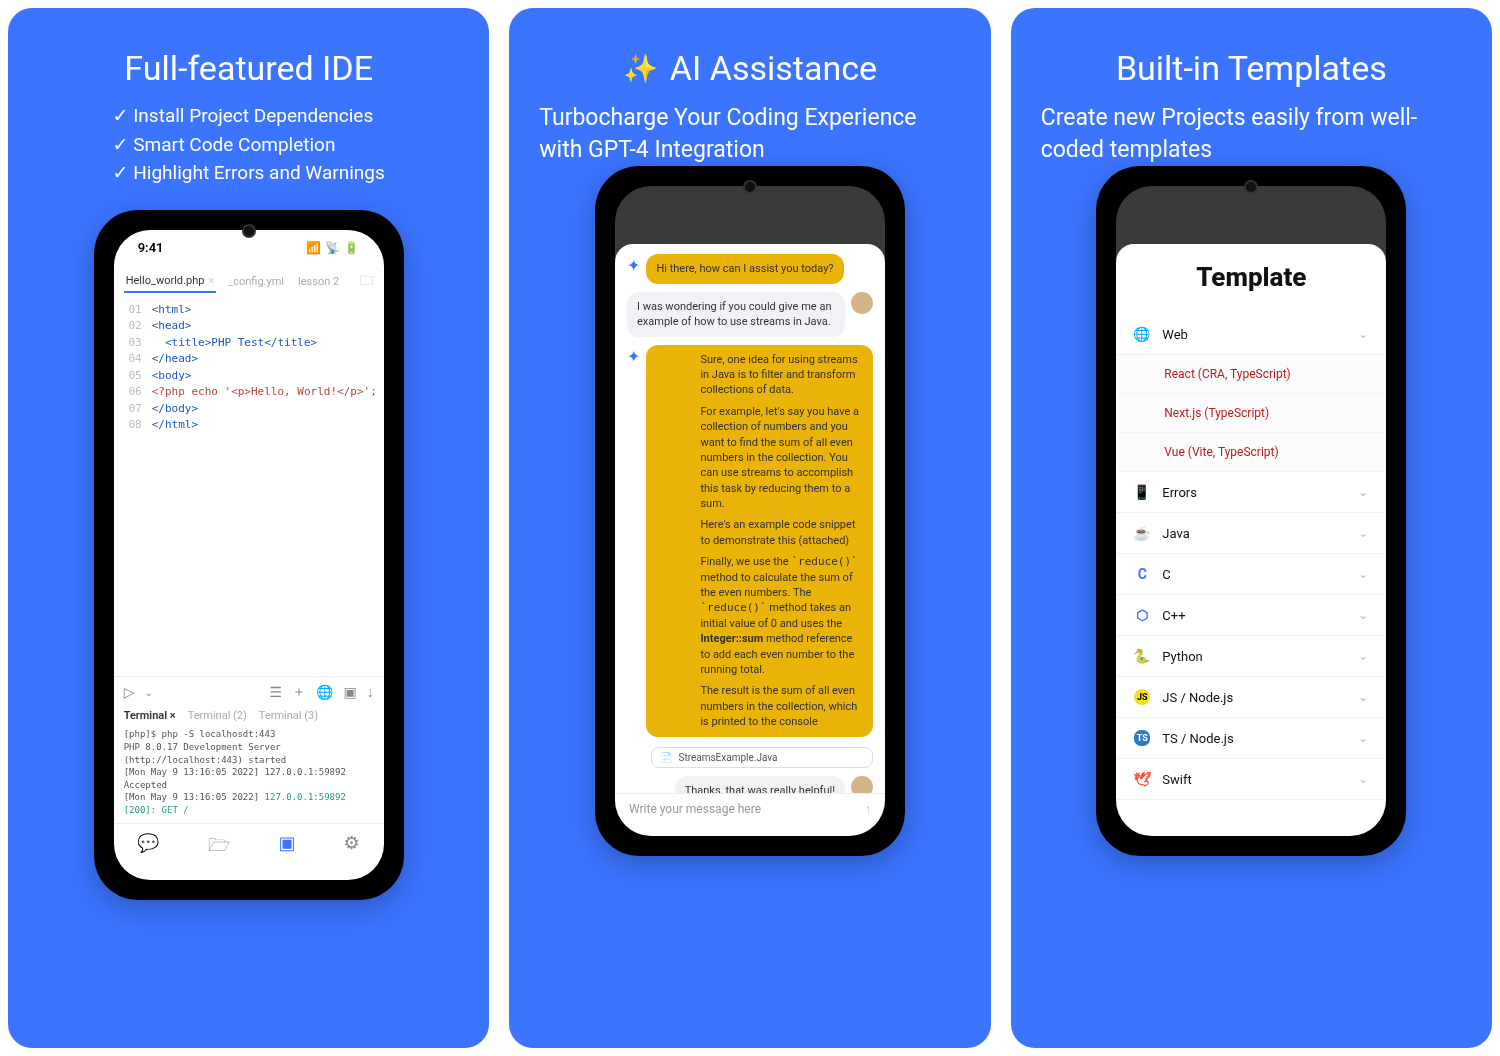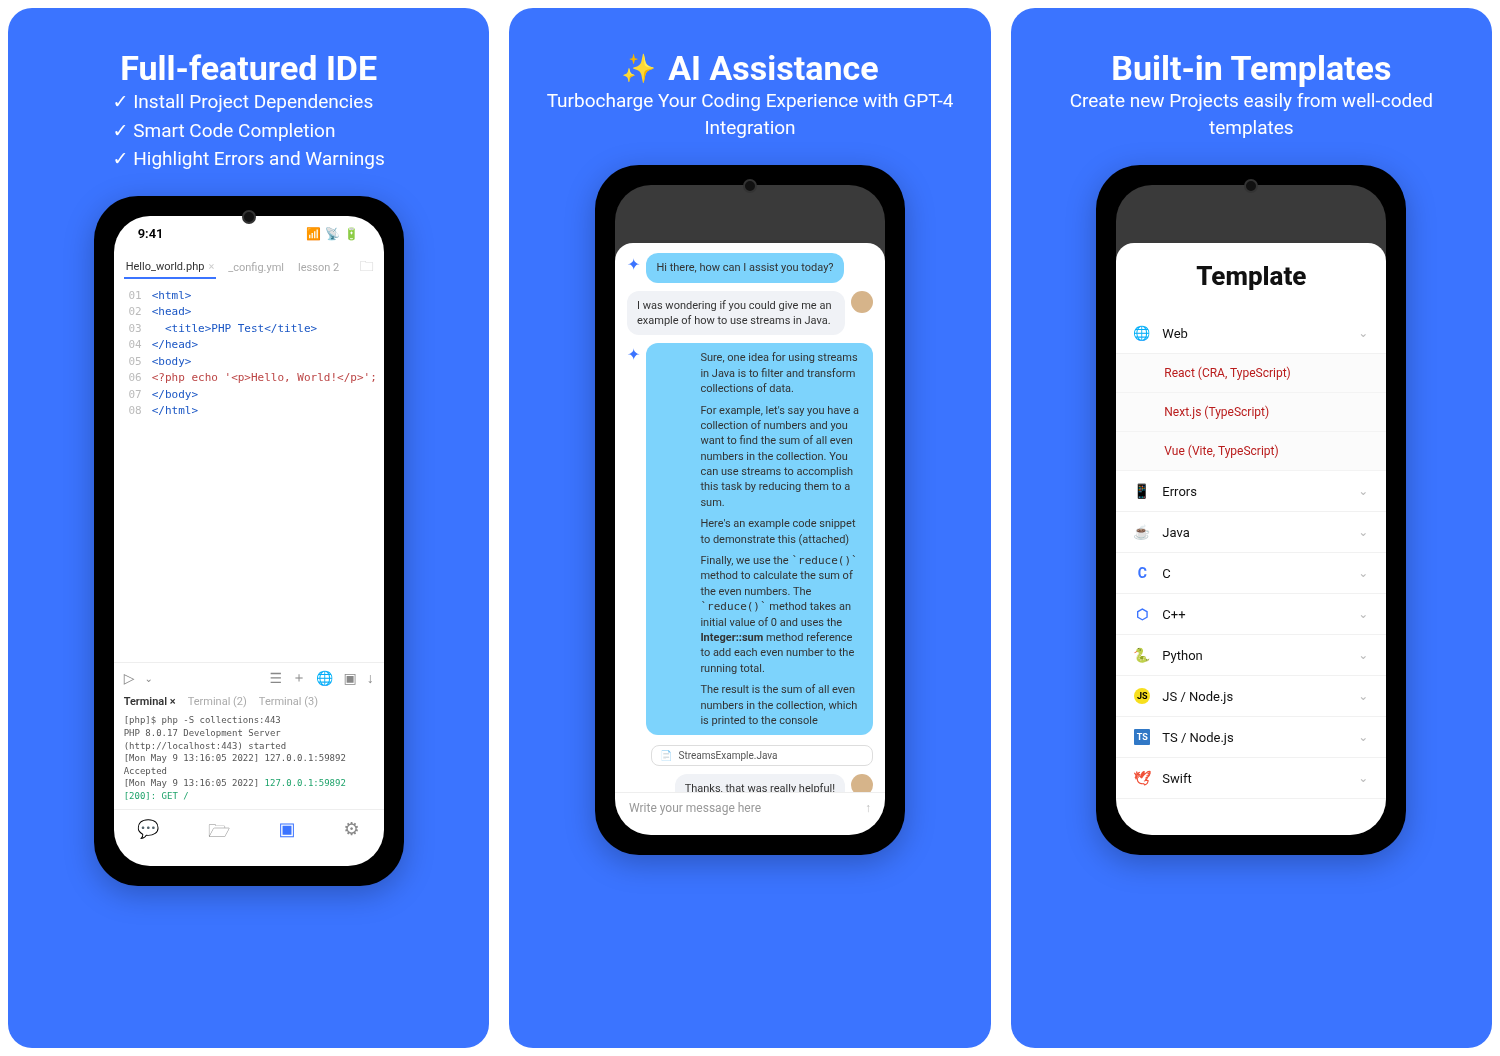--- a/index.html
+++ b/index.html
@@ -19,30 +19,29 @@
     padding: 40px 30px 0 30px;
     color: #fff;
     display: flex;
     flex-direction: column;
     align-items: center;
     overflow: hidden;
     position: relative;
   }
   .card-title {
     font-size: 34px;
-    font-weight: 700;
+    font-weight: 400;
+    margin-bottom: 14px;
     display: flex;
     align-items: center;
     gap: 8px;
   }
   .card-sub {
-    font-size: 19px;
+    font-size: 23px;
     font-weight: 400;
-    text-align: center;
-    margin-bottom: 24px;
     line-height: 1.4;
   }
   .card-list {
     list-style: none;
     font-size: 19px;
     font-weight: 400;
     margin-bottom: 22px;
     line-height: 1.5;
   }
   .card-list li::before { content: "✓ "; }
@@ -170,21 +169,21 @@
   .avatar { width: 22px; height: 22px; border-radius: 50%; background: #d6b48a; flex-shrink: 0; }
   .bubble {
     background: #f0f2f6;
     color: #333;
     border-radius: 12px;
     padding: 7px 10px;
     font-size: 11px;
     line-height: 1.4;
     max-width: 240px;
   }
-  .bubble.ai { background: #7dd3fc; }
+  .bubble.ai { background: #eab308; }
   .bubble p { margin-bottom: 6px; margin-left: 44px; }
   .bubble p:last-child { margin-bottom: 0; }
   .bubble strong { font-weight: 700; }
   .code-mono { font-family: ui-monospace, monospace; }
   .attach {
     border: 1px solid #ddd;
     border-radius: 8px;
     padding: 4px 8px;
     font-size: 10px;
     color: #555;
@@ -276,21 +275,21 @@
           <span>🌐</span>
           <span>▣</span>
           <span>↓</span>
         </div>
         <div class="term-tabs">
           <span class="active"><span>Terminal</span> <span>×</span></span>
           <span>Terminal (2)</span>
           <span>Terminal (3)</span>
         </div>
         <div class="terminal">
-          <div>[php]$ php -S collections:443</div>
+          <div>[php]$ php -S localhosdt:443</div>
           <div>PHP 8.0.17 Development Server (http://localhost:443) started</div>
           <div>[Mon May 9 13:16:05 2022] 127.0.0.1:59892 Accepted</div>
           <div><span>[Mon May 9 13:16:05 2022] </span><span class="ok">127.0.0.1:59892 [200]: GET /</span></div>
         </div>
         <div class="bottom-nav">
           <span>💬</span>
           <span>🗁</span>
           <span class="active">▣</span>
           <span>⚙</span>
         </div>
@@ -391,21 +390,21 @@
               <span class="ticon">🐍</span>
               <span>Python</span>
               <span class="chev">⌄</span>
             </div>
             <div class="tmpl-cat">
               <span class="ticon" style="background: rgb(247, 223, 30); color: rgb(0, 0, 0); font-size: 9px; font-weight: 700; border-radius: 8px;">JS</span>
               <span>JS / Node.js</span>
               <span class="chev">⌄</span>
             </div>
             <div class="tmpl-cat">
-              <span class="ticon" style="background: rgb(49, 120, 198); color: rgb(255, 255, 255); font-size: 9px; font-weight: 700; border-radius: 1px;">TS</span>
+              <span class="ticon" style="background: rgb(49, 120, 198); color: rgb(255, 255, 255); font-size: 9px; font-weight: 700; border-radius: 7px;">TS</span>
               <span>TS / Node.js</span>
               <span class="chev">⌄</span>
             </div>
             <div class="tmpl-cat">
               <span class="ticon" style="color: rgb(240, 81, 56); font-weight: 700;">🕊</span>
               <span>Swift</span>
               <span class="chev">⌄</span>
             </div>
           </div>
       </div>

